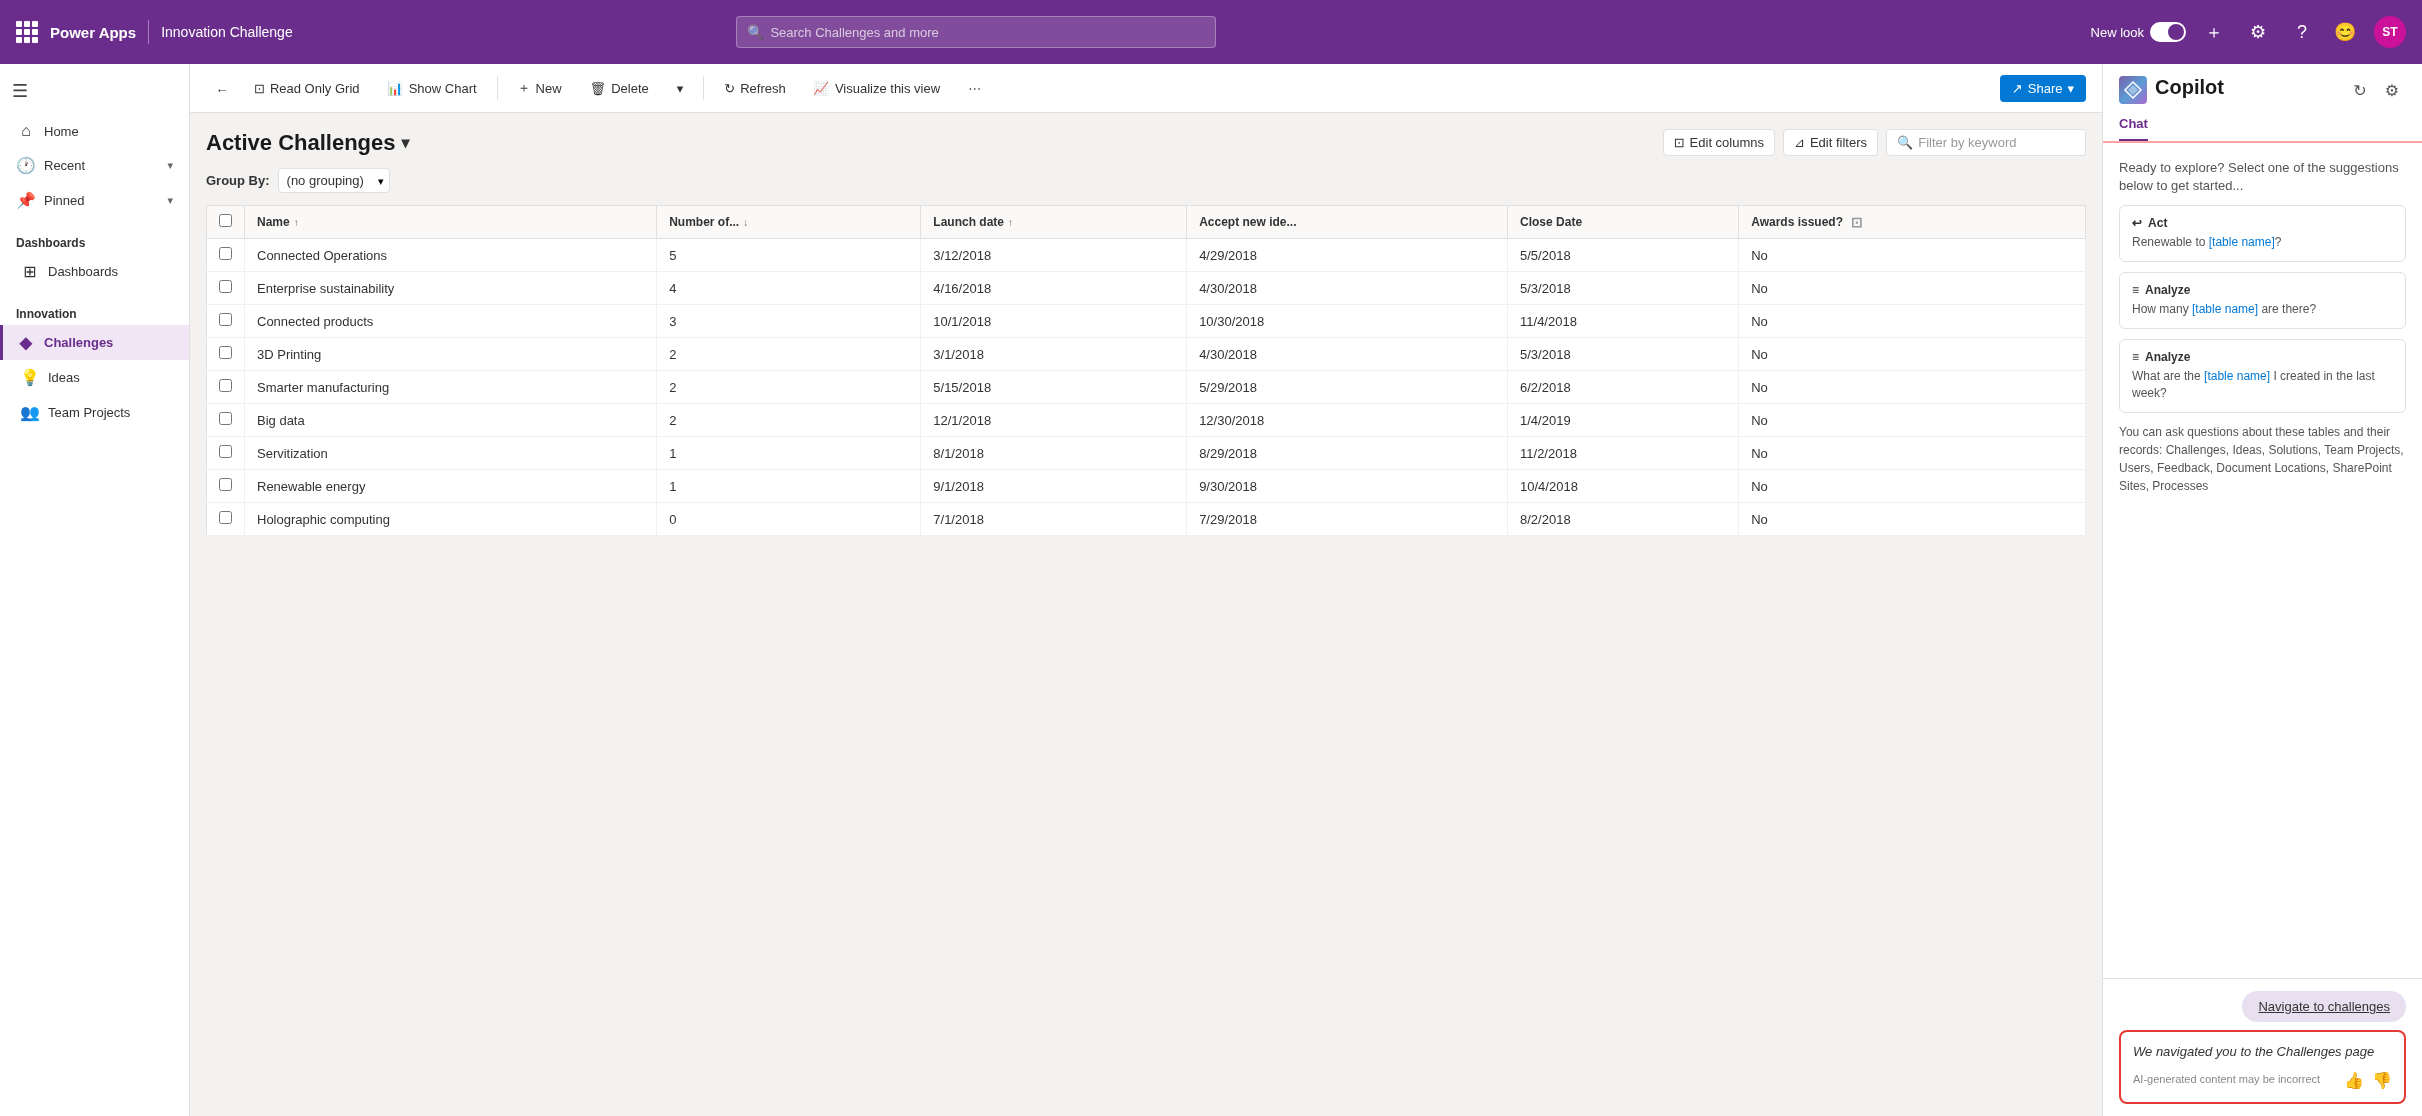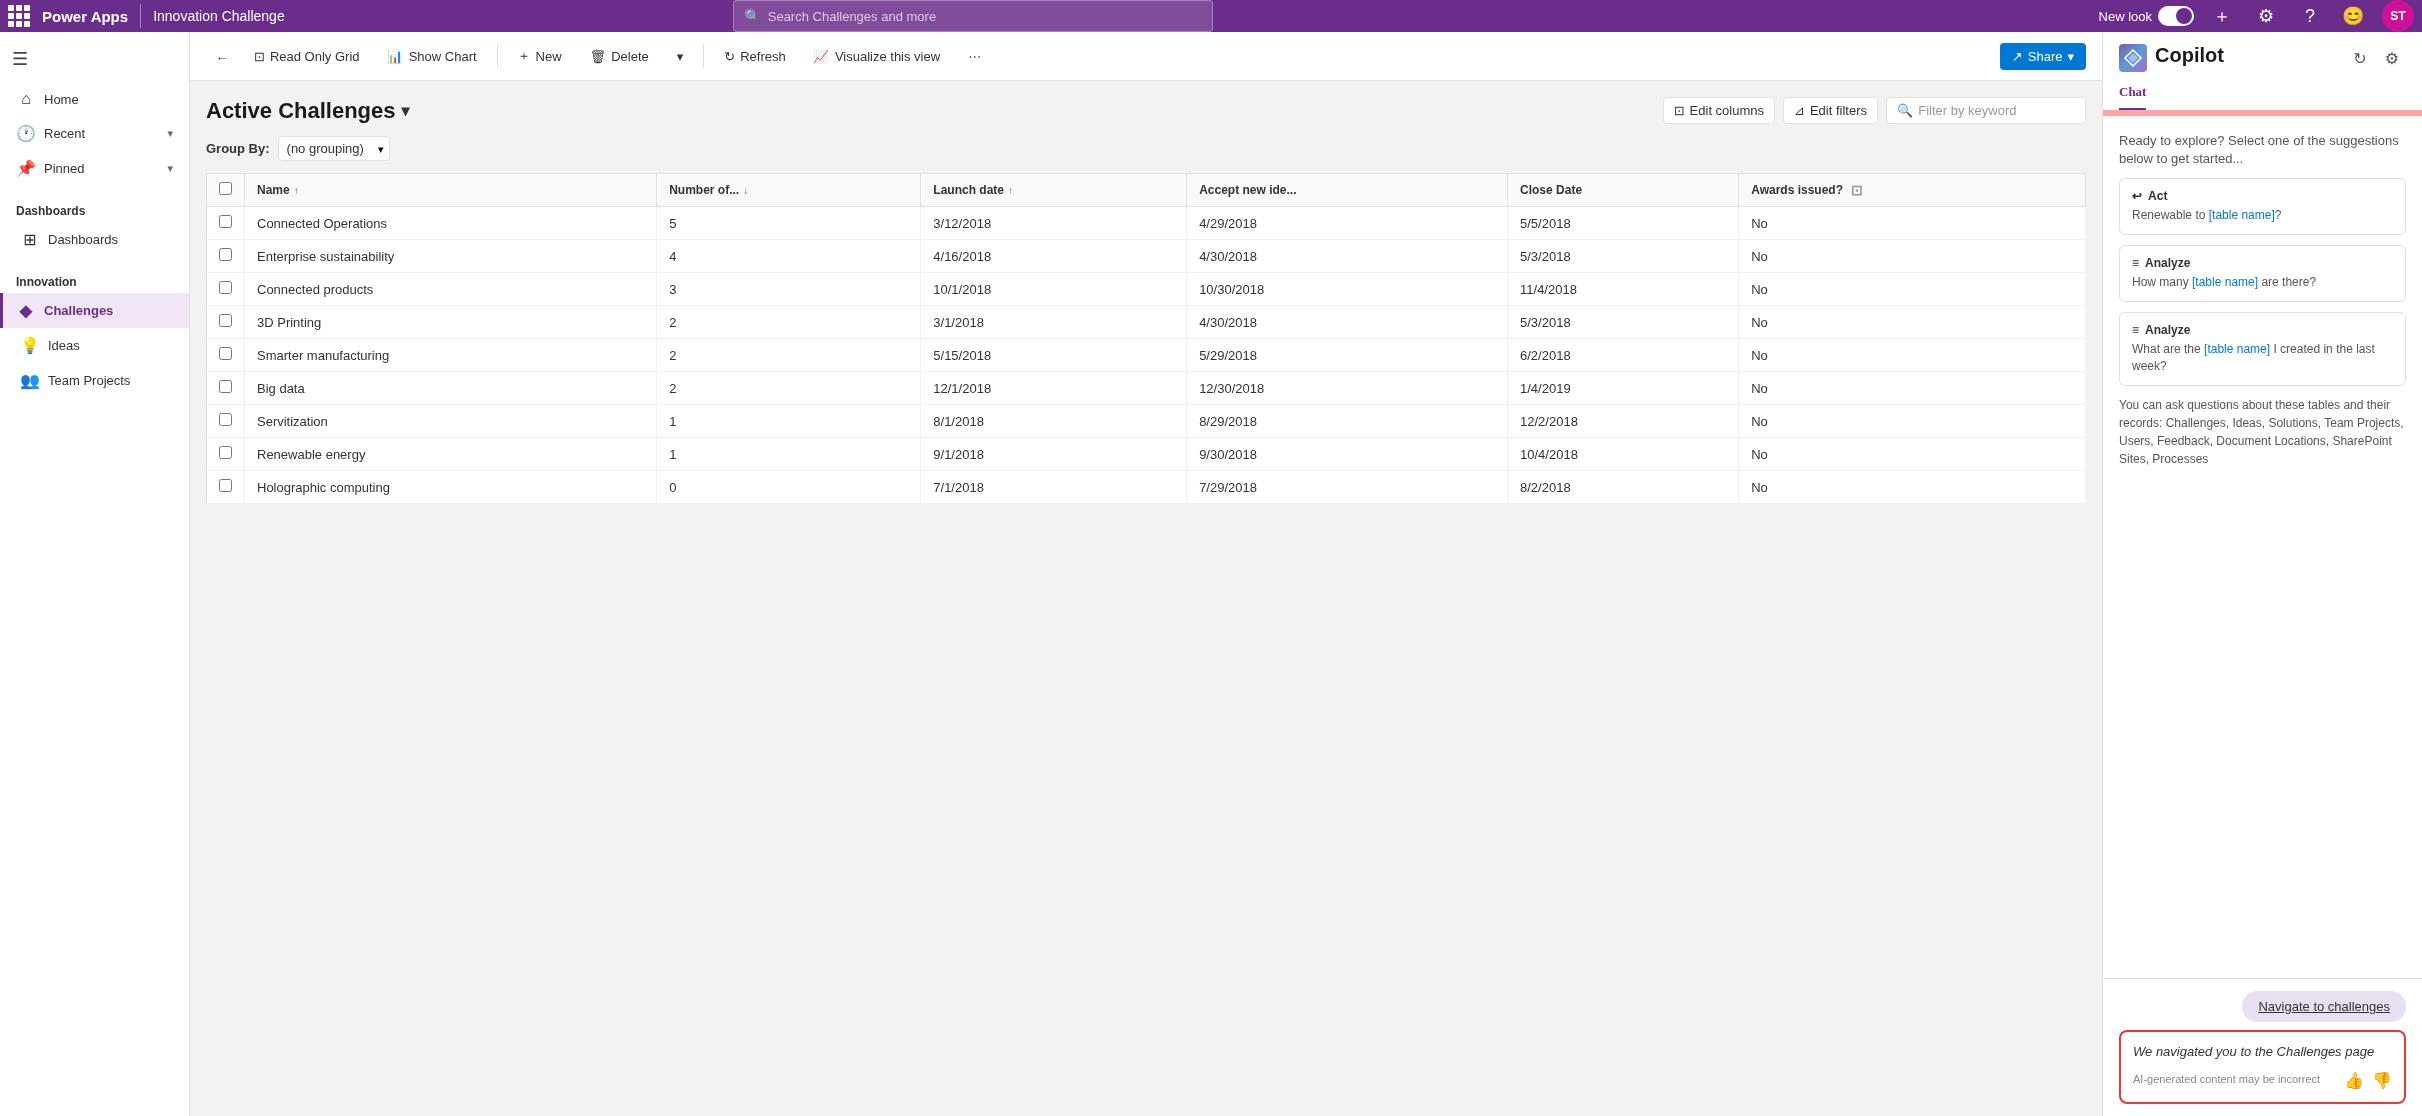--- a/index.html
+++ b/index.html
@@ -2,24 +2,24 @@
 <html><head>
   <meta charset="utf-8">
   <style>
     * { box-sizing: border-box; margin: 0; padding: 0; }
     body { font-family: 'Segoe UI', Arial, sans-serif; font-size: 14px; background: #f3f2f1; display: flex; flex-direction: column; height: 100vh; overflow: hidden; }
 
     
     .topbar {
       background: #6b2d8b;
       color: white;
-      height: 32px;
+      height: 64px;
       display: flex;
       align-items: center;
-      padding: 0 8px;
+      padding: 0 16px;
       gap: 12px;
       flex-shrink: 0;
     }
     .topbar-grid-icon { display: grid; grid-template-columns: repeat(3,6px); gap: 2px; }
     .topbar-grid-icon span { width: 6px; height: 6px; background: white; border-radius: 1px; display: block; }
     .topbar-appname { font-weight: 700; font-size: 15px; }
     .topbar-divider { width: 1px; height: 24px; background: rgba(255,255,255,0.4); }
     .topbar-title { font-size: 14px; }
     .topbar-search {
       flex: 1;
@@ -183,21 +183,21 @@
       border-radius: 4px; transform: rotate(0deg);
       display: flex; align-items: center; justify-content: center;
     }
     .copilot-title { font-size: 20px; font-weight: 600; color: #1a1a1a; }
     .copilot-header-icons { display: flex; gap: 4px; }
     .copilot-icon-btn {
       width: 28px; height: 28px; display: flex; align-items: center; justify-content: center;
       border-radius: 4px; cursor: pointer; border: none; background: transparent; color: #555; font-size: 16px;
     }
     .copilot-tabs {
-      display: flex; padding: 8px 16px 0; border-bottom: 6px solid #fca5a5; gap: 16px; font-family: Liberation Serif, serif;
+      display: flex; padding: 8px 16px 0; border-bottom: 2px solid #fca5a5; gap: 16px;
     }
     .copilot-tab {
       padding: 4px 0 8px; font-size: 13px; cursor: pointer; color: #666; border-bottom: 2px solid transparent;
     }
     .copilot-tab.active { color: #6b2d8b; border-bottom: 2px solid #6b2d8b; font-weight: 600; }
     .copilot-body { flex: 1; overflow-y: auto; padding: 16px; display: flex; flex-direction: column; gap: 10px; }
     .copilot-intro { font-size: 13px; color: #555; line-height: 1.4; }
     .copilot-suggestion {
       border: 1px solid #e0e0e0; border-radius: 6px; padding: 10px 12px; cursor: pointer;
       background: white;
@@ -492,21 +492,21 @@
     <td>12/30/2018</td>
     <td>1/4/2019</td>
     <td>No</td>
   </tr>
             <tr>
     <td><input type="checkbox" style=""></td>
     <td>Servitization</td>
     <td class="link-cell">1</td>
     <td>8/1/2018</td>
     <td>8/29/2018</td>
-    <td>12/2/2018</td>
+    <td>11/2/2018</td>
     <td>No</td>
   </tr>
             <tr>
     <td><input type="checkbox" style=""></td>
     <td>Renewable energy</td>
     <td class="link-cell">1</td>
     <td>9/1/2018</td>
     <td>9/30/2018</td>
     <td>10/4/2018</td>
     <td>No</td>

